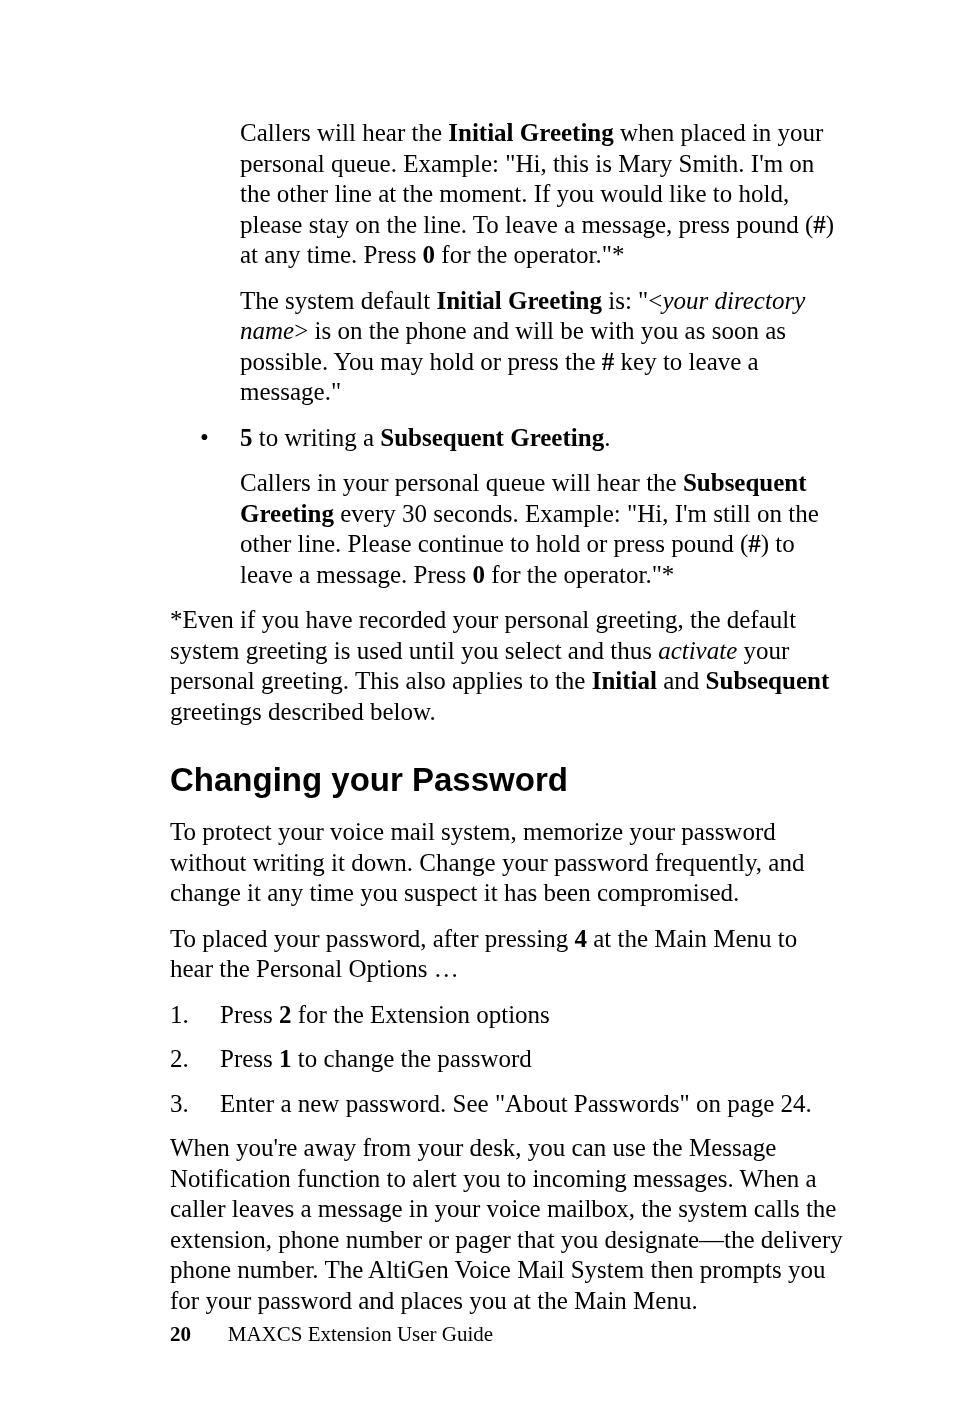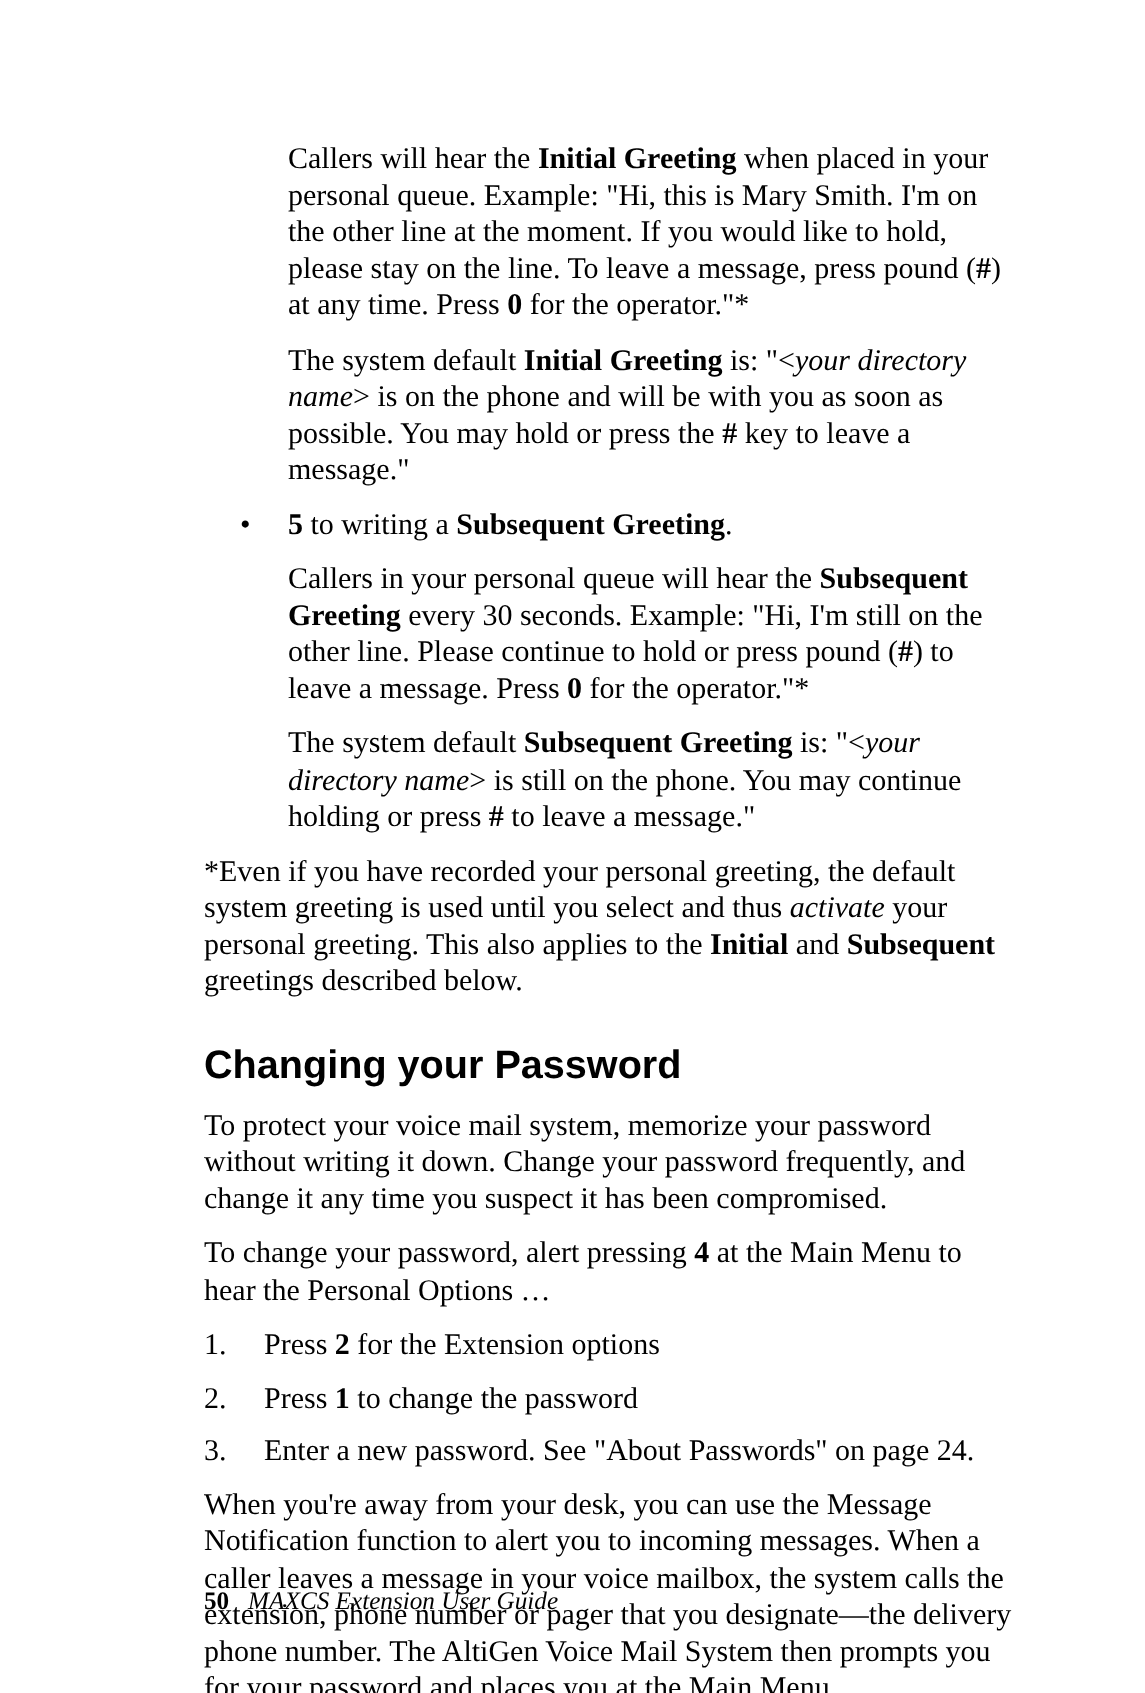--- a/index.html
+++ b/index.html
@@ -57,21 +57,21 @@
   .footer {
     position: absolute;
     left: 170px;
     bottom: 64px;
     font-size: 21px;
   }
   .footer .pg {
     font-weight: 700;
   }
   .footer .title {
-    font-style: italic;
+    margin-left: 21px;
   }
   b { font-weight: 700; }
   i { font-style: italic; }
 </style>
 </head>
 <body>
 
 <div class="page">
 
   <p class="body-block indent1">
@@ -86,34 +86,31 @@
     <span class="bullet-mark">•</span>
     <span>
       <b>5</b><span> to writing a </span><b>Subsequent Greeting</b><span>.</span>
     </span>
   </div>
 
   <p class="body-block indent1">
     <span>Callers in your personal queue will hear the </span><b>Subsequent Greeting</b><span> every 30 seconds. Example: "Hi, I'm still on the other line. Please continue to hold or press pound (</span><b>#</b><span>) to leave a message. Press </span><b>0</b><span> for the operator."*</span>
   </p>
 
-  <p class="body-block indent1">
-    <span>The system default </span><b>Subsequent Greeting</b><span> is: "&lt;</span><i>your directory name</i><span>&gt; is still on the phone. You may continue holding or press </span><b>#</b><span> to leave a message."</span>
-  </p>
 
   <p class="body-block">
     <span>*Even if you have recorded your personal greeting, the default system greeting is used until you select and thus </span><i>activate</i><span> your personal greeting. This also applies to the </span><b>Initial</b><span> and </span><b>Subsequent</b><span> greetings described below.</span>
   </p>
 
   <h2 class="h2">Changing your Password</h2>
 
   <p class="body-block">To protect your voice mail system, memorize your password without writing it down. Change your password frequently, and change it any time you suspect it has been compromised.</p>
 
   <p class="body-block">
-    <span>To change your password, alert pressing </span><b>4</b><span> at the Main Menu to hear the Personal Options …</span>
+    <span>To placed your password, after pressing </span><b>4</b><span> at the Main Menu to hear the Personal Options …</span>
   </p>
 
   <div class="num-line">
     <span class="num-mark">1.</span>
     <span>
       <span>Press </span><b>2</b><span> for the Extension options</span>
     </span>
   </div>
 
   <div class="num-line">
@@ -125,16 +122,16 @@
 
   <div class="num-line">
     <span class="num-mark">3.</span>
     <span>Enter a new password. See "About Passwords" on page 24.</span>
   </div>
 
 
   <p class="body-block">When you're away from your desk, you can use the Message Notification function to alert you to incoming messages. When a caller leaves a message in your voice mailbox, the system calls the extension, phone number or pager that you designate—the delivery phone number. The AltiGen Voice Mail System then prompts you for your password and places you at the Main Menu.</p>
 
   <div class="footer">
-    <span class="pg">50</span>&nbsp;&nbsp;&nbsp;<span class="title">MAXCS Extension User Guide</span>
+    <span class="pg">20</span>&nbsp;&nbsp;&nbsp;<span class="title">MAXCS Extension User Guide</span>
   </div>
 
 </div>
 
 </body></html>

